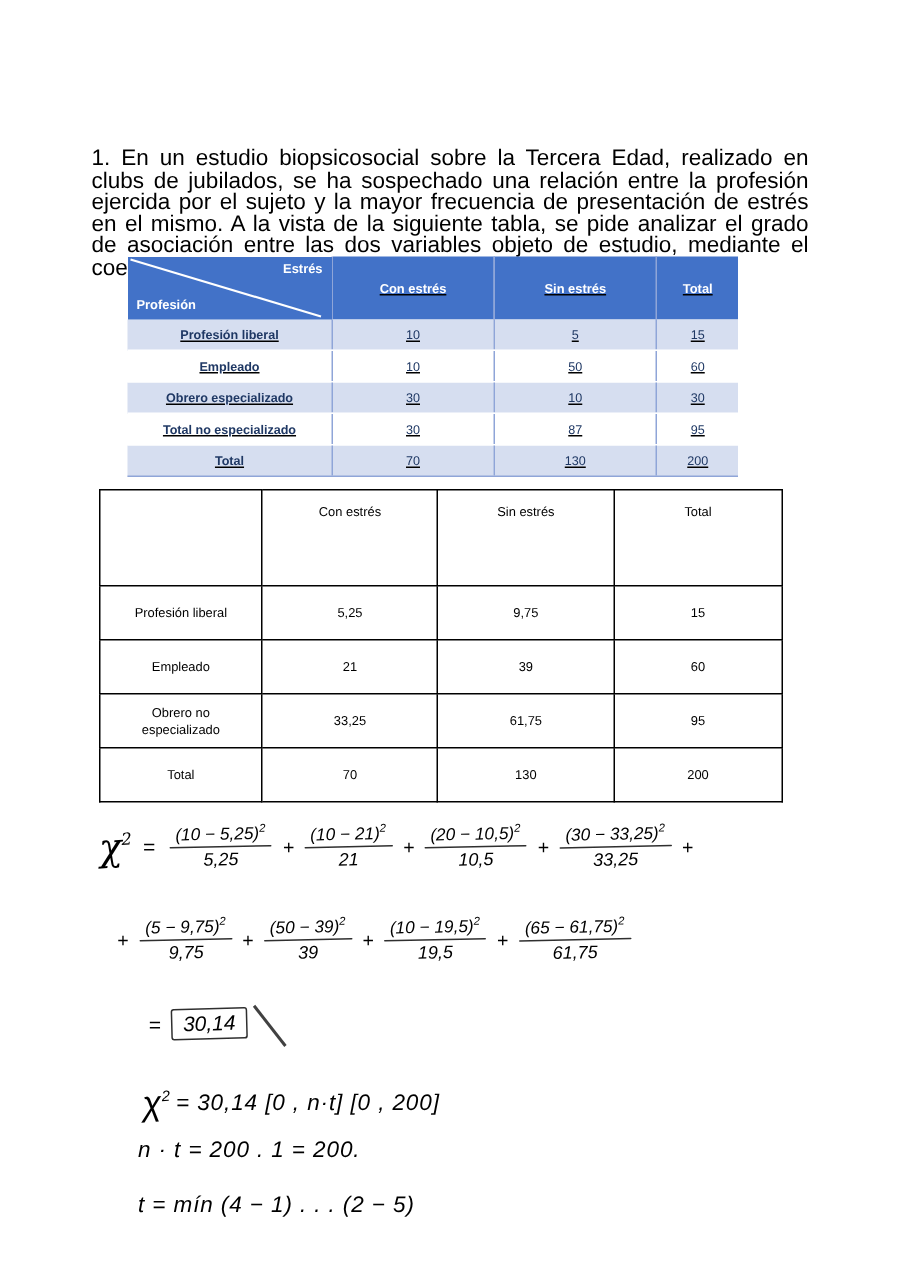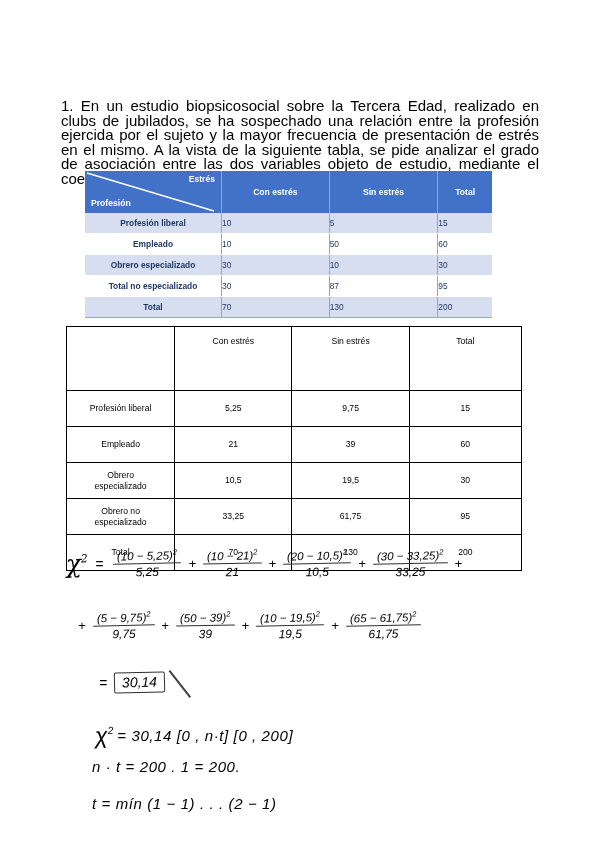--- a/index.html
+++ b/index.html
@@ -48,20 +48,21 @@
   }
 
   
   .tbl1 {
     position: absolute;
     left: 85px;
     top: 171px;
     width: 407px;
     border-collapse: collapse;
     font-size: 8.4px;
+    text-decoration: underline;
   }
   .tbl1 td, .tbl1 th {
     border: 0;
     padding: 0;
   }
   .tbl1 .hdr-cell {
     background: #4272C8;
     color: #ffffff;
     font-weight: bold;
     text-align: center;
@@ -103,20 +104,21 @@
   .tbl1 .rowlabel {
     color: #1F3864;
     font-weight: bold;
     text-align: center;
     font-size: 8.4px;
     height: 20px;
     padding: 0 4px;
   }
   .tbl1 .num {
     color: #1F3864;
+    text-align: center;
     font-size: 8.4px;
     height: 20px;
   }
   .tbl1 tr.shade td { background: #D6DEF0; }
   .tbl1 tr.plain td { background: #ffffff; }
   .tbl1 tr.totalrow td { background: #D6DEF0; font-weight: bold; }
   .tbl1 tr.totalrow .num { font-weight: normal; }
   .tbl1 td.c1 { width: 131px; }
   .tbl1 td.c2 { width: 110px; border-left: 1px solid #8FA5D8; }
   .tbl1 td.c3 { width: 111px; border-left: 1px solid #8FA5D8; }
@@ -307,26 +309,20 @@
         <td class="k3">9,75</td>
         <td class="k4">15</td>
       </tr>
       <tr class="body">
         <td class="k1">Empleado</td>
         <td class="k2">21</td>
         <td class="k3">39</td>
         <td class="k4">60</td>
       </tr>
       <tr class="body">
-        <td class="k1">Obrero<br>especializado</td>
-        <td class="k2">10,5</td>
-        <td class="k3">19,5</td>
-        <td class="k4">30</td>
-      </tr>
-      <tr class="body">
         <td class="k1">Obrero no<br>especializado</td>
         <td class="k2">33,25</td>
         <td class="k3">61,75</td>
         <td class="k4">95</td>
       </tr>
       <tr class="body">
         <td class="k1">Total</td>
         <td class="k2">70</td>
         <td class="k3">130</td>
         <td class="k4">200</td>
@@ -413,18 +409,18 @@
         <span class="chi-sm"><span>χ</span><sup>2</sup></span>
       </span>
       <span class="line-txt">= 30,14   [0 , n·t]  [0 , 200]</span>
     </div>
 
     <div class="hw-row" style="left:92px; top:218px;">
       <span class="line-txt">n · t = 200 . 1 = 200.</span>
     </div>
 
     <div class="hw-row" style="left:92px; top:255px;">
-      <span class="line-txt">t = mín  (1 − 1) . . . (2 − 1)</span>
+      <span class="line-txt">t = mín  (4 − 1) . . . (2 − 5)</span>
     </div>
 
   </div>
 
 </div>
 
 </body></html>

